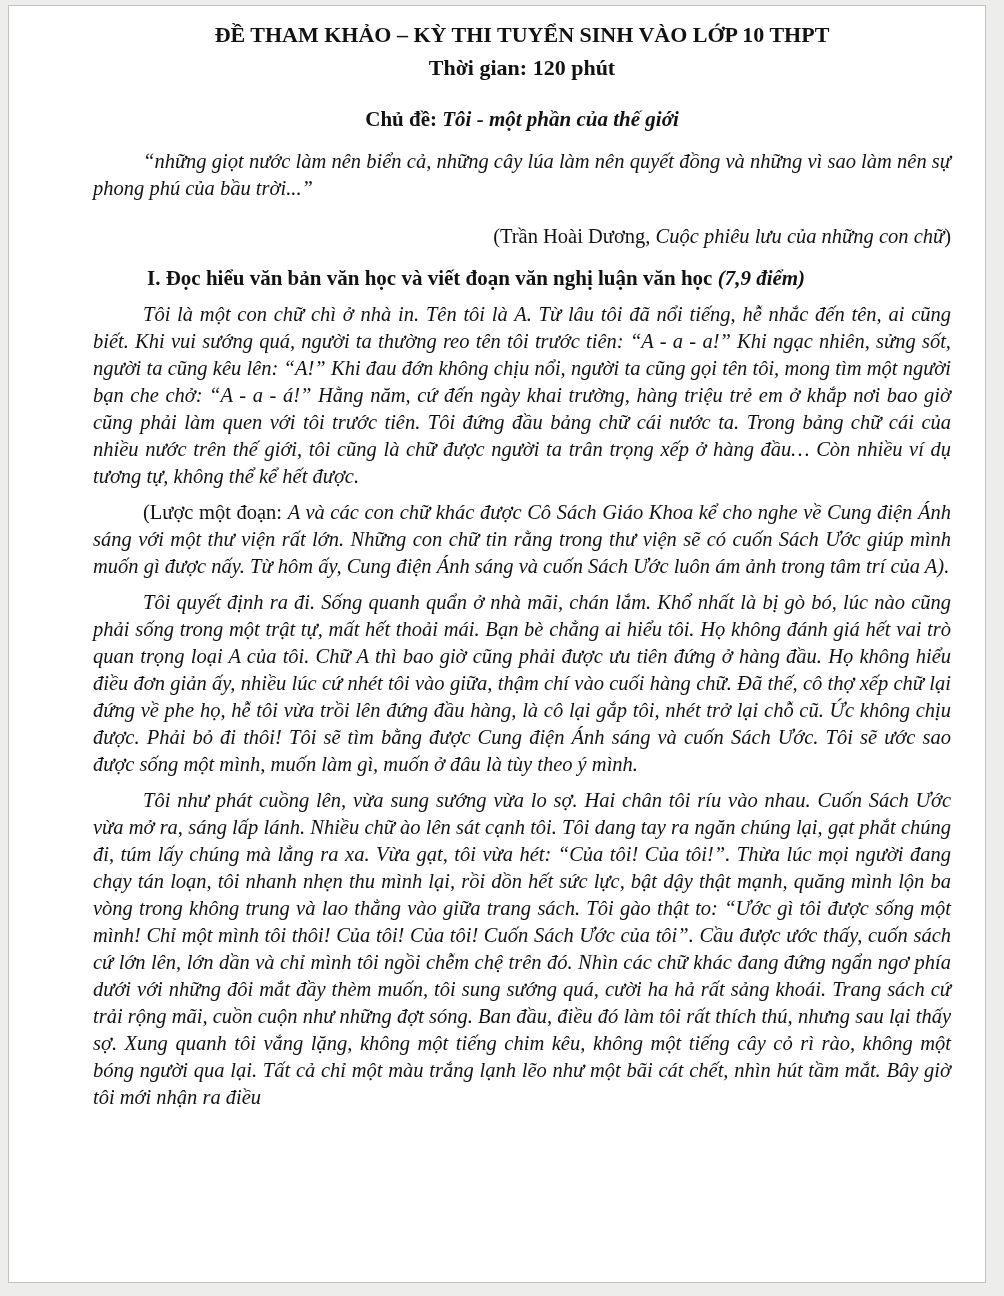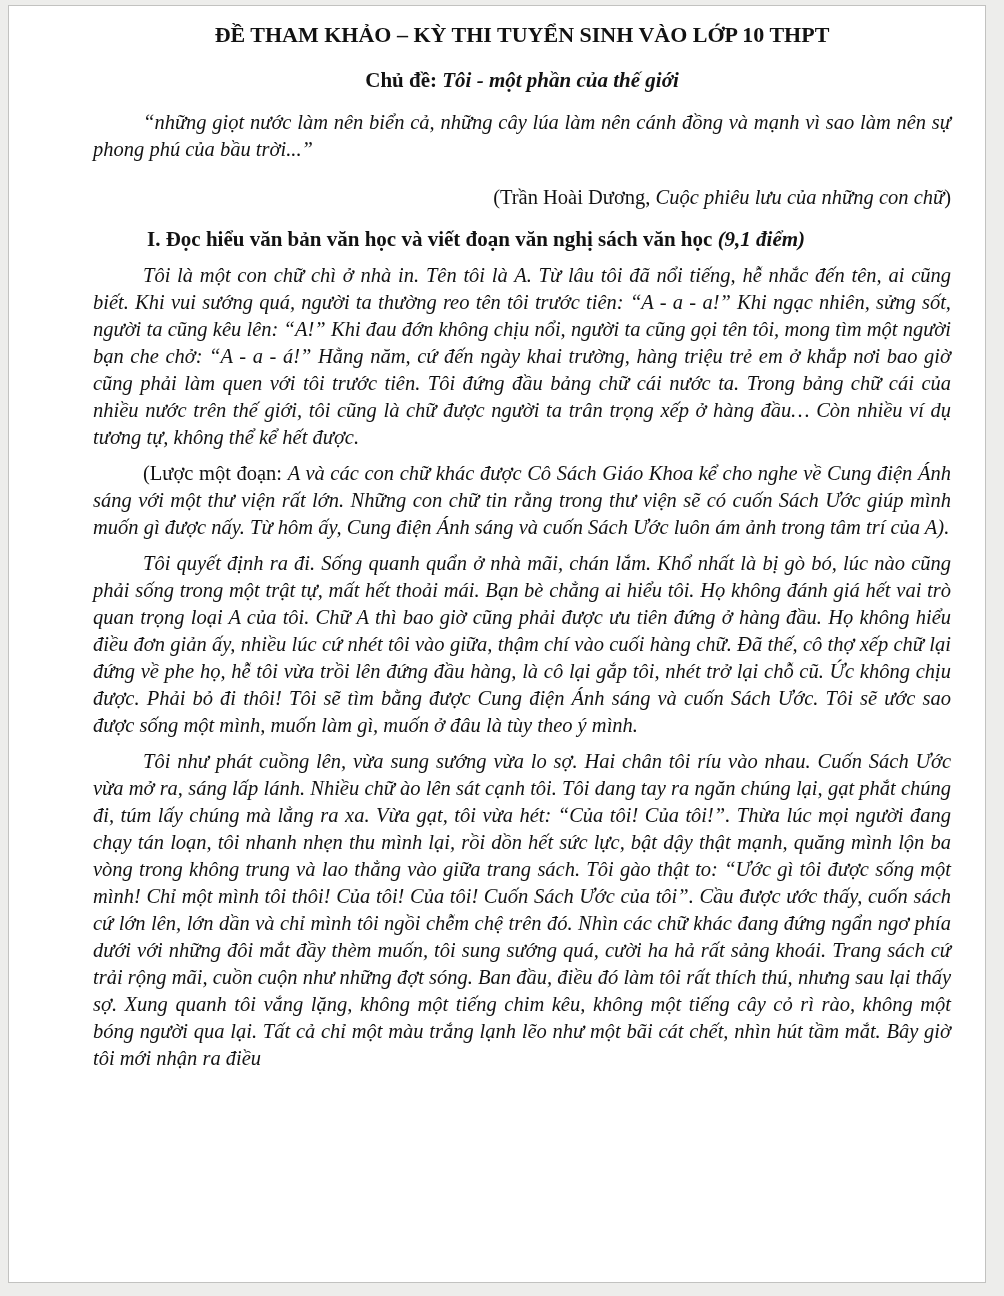--- a/index.html
+++ b/index.html
@@ -34,21 +34,21 @@
     text-align: center;
     font-weight: bold;
     font-size: 22px;
     line-height: 33px;
   }
   .topic-line {
     text-align: center;
     font-weight: bold;
     font-size: 21px;
     line-height: 27px;
-    margin-top: 16px;
+    margin-top: 22px;
   }
   .topic-line .topic-title { font-style: italic; }
   .epigraph {
     margin-top: 15px;
     font-style: italic;
     font-size: 20.5px;
     line-height: 27px;
     text-align: justify;
     text-indent: 50px;
   }
@@ -79,34 +79,35 @@
   .run-italic { font-style: italic; margin-top: 38px; }
 </style>
 </head>
 <body>
 
 <div class="viewer">
   <div class="page">
 
     <div class="exam-header">
       <div>ĐỀ THAM KHẢO – KỲ THI TUYỂN SINH VÀO LỚP 10 THPT</div>
+      <div>Thời gian: 120 phút</div>
     </div>
 
     <div class="topic-line">
       <span>Chủ đề: </span><span class="topic-title">Tôi - một phần của thế giới</span>
     </div>
 
-    <p class="epigraph">“những giọt nước làm nên biển cả, những cây lúa làm nên cánh đồng và mạnh vì sao làm nên sự phong phú của bầu trời...”</p>
+    <p class="epigraph">“những giọt nước làm nên biển cả, những cây lúa làm nên quyết đồng và những vì sao làm nên sự phong phú của bầu trời...”</p>
 
     <div class="attribution">
       <span>(Trần Hoài Dương, </span><span class="work-title">Cuộc phiêu lưu của những con chữ</span><span>)</span>
     </div>
 
     <div class="section-heading">
-      <span>I. Đọc hiểu văn bản văn học và viết đoạn văn nghị sách văn học </span><span class="points">(9,1 điểm)</span>
+      <span>I. Đọc hiểu văn bản văn học và viết đoạn văn nghị luận văn học </span><span class="points">(7,9 điểm)</span>
     </div>
 
     <div>
         <p class="body-para"><span class="run-italic">Tôi là một con chữ chì ở nhà in. Tên tôi là A. Từ lâu tôi đã nổi tiếng, hễ nhắc đến tên, ai cũng biết. Khi vui sướng quá, người ta thường reo tên tôi trước tiên: “A - a - a!” Khi ngạc nhiên, sửng sốt, người ta cũng kêu lên: “A!” Khi đau đớn không chịu nổi, người ta cũng gọi tên tôi, mong tìm một người bạn che chở: “A - a - á!” Hằng năm, cứ đến ngày khai trường, hàng triệu trẻ em ở khắp nơi bao giờ cũng phải làm quen với tôi trước tiên. Tôi đứng đầu bảng chữ cái nước ta. Trong bảng chữ cái của nhiều nước trên thế giới, tôi cũng là chữ được người ta trân trọng xếp ở hàng đầu… Còn nhiều ví dụ tương tự, không thể kể hết được.</span></p>
         <p class="body-para"><span class="run-roman">(Lược một đoạn: </span><span class="run-italic">A và các con chữ khác được Cô Sách Giáo Khoa kể cho nghe về Cung điện Ánh sáng với một thư viện rất lớn. Những con chữ tin rằng trong thư viện sẽ có cuốn Sách Ước giúp mình muốn gì được nấy. Từ hôm ấy, Cung điện Ánh sáng và cuốn Sách Ước luôn ám ảnh trong tâm trí của A).</span></p>
         <p class="body-para"><span class="run-italic">Tôi quyết định ra đi. Sống quanh quẩn ở nhà mãi, chán lắm. Khổ nhất là bị gò bó, lúc nào cũng phải sống trong một trật tự, mất hết thoải mái. Bạn bè chẳng ai hiểu tôi. Họ không đánh giá hết vai trò quan trọng loại A của tôi. Chữ A thì bao giờ cũng phải được ưu tiên đứng ở hàng đầu. Họ không hiểu điều đơn giản ấy, nhiều lúc cứ nhét tôi vào giữa, thậm chí vào cuối hàng chữ. Đã thế, cô thợ xếp chữ lại đứng về phe họ, hễ tôi vừa trồi lên đứng đầu hàng, là cô lại gắp tôi, nhét trở lại chỗ cũ. Ức không chịu được. Phải bỏ đi thôi! Tôi sẽ tìm bằng được Cung điện Ánh sáng và cuốn Sách Ước. Tôi sẽ ước sao được sống một mình, muốn làm gì, muốn ở đâu là tùy theo ý mình.</span></p>
         <p class="body-para"><span class="run-italic">Tôi như phát cuồng lên, vừa sung sướng vừa lo sợ. Hai chân tôi ríu vào nhau. Cuốn Sách Ước vừa mở ra, sáng lấp lánh. Nhiều chữ ào lên sát cạnh tôi. Tôi dang tay ra ngăn chúng lại, gạt phắt chúng đi, túm lấy chúng mà lẳng ra xa. Vừa gạt, tôi vừa hét: “Của tôi! Của tôi!”. Thừa lúc mọi người đang chạy tán loạn, tôi nhanh nhẹn thu mình lại, rồi dồn hết sức lực, bật dậy thật mạnh, quăng mình lộn ba vòng trong không trung và lao thẳng vào giữa trang sách. Tôi gào thật to: “Ước gì tôi được sống một mình! Chỉ một mình tôi thôi! Của tôi! Của tôi! Cuốn Sách Ước của tôi”. Cầu được ước thấy, cuốn sách cứ lớn lên, lớn dần và chỉ mình tôi ngồi chễm chệ trên đó. Nhìn các chữ khác đang đứng ngẩn ngơ phía dưới với những đôi mắt đầy thèm muốn, tôi sung sướng quá, cười ha hả rất sảng khoái. Trang sách cứ trải rộng mãi, cuồn cuộn như những đợt sóng. Ban đầu, điều đó làm tôi rất thích thú, nhưng sau lại thấy sợ. Xung quanh tôi vắng lặng, không một tiếng chim kêu, không một tiếng cây cỏ rì rào, không một bóng người qua lại. Tất cả chỉ một màu trắng lạnh lẽo như một bãi cát chết, nhìn hút tầm mắt. Bây giờ tôi mới nhận ra điều</span></p>
       </div>
 
   </div>

